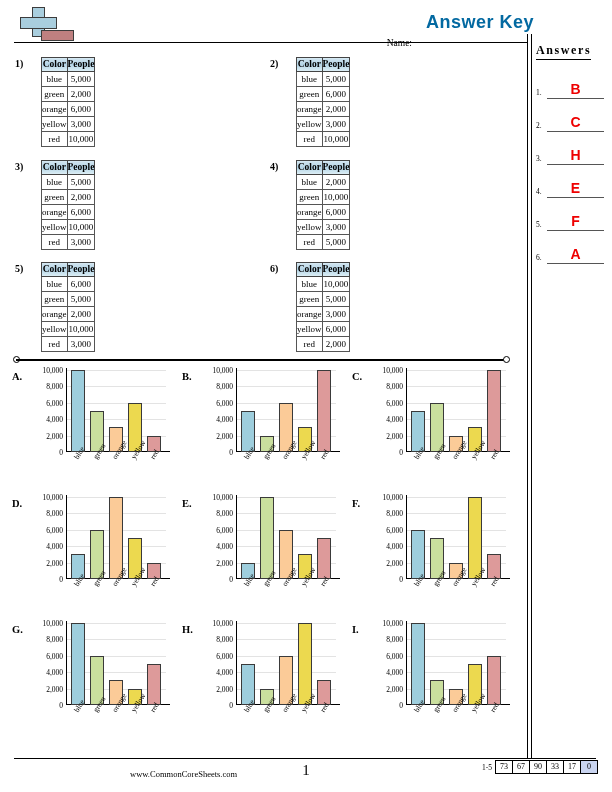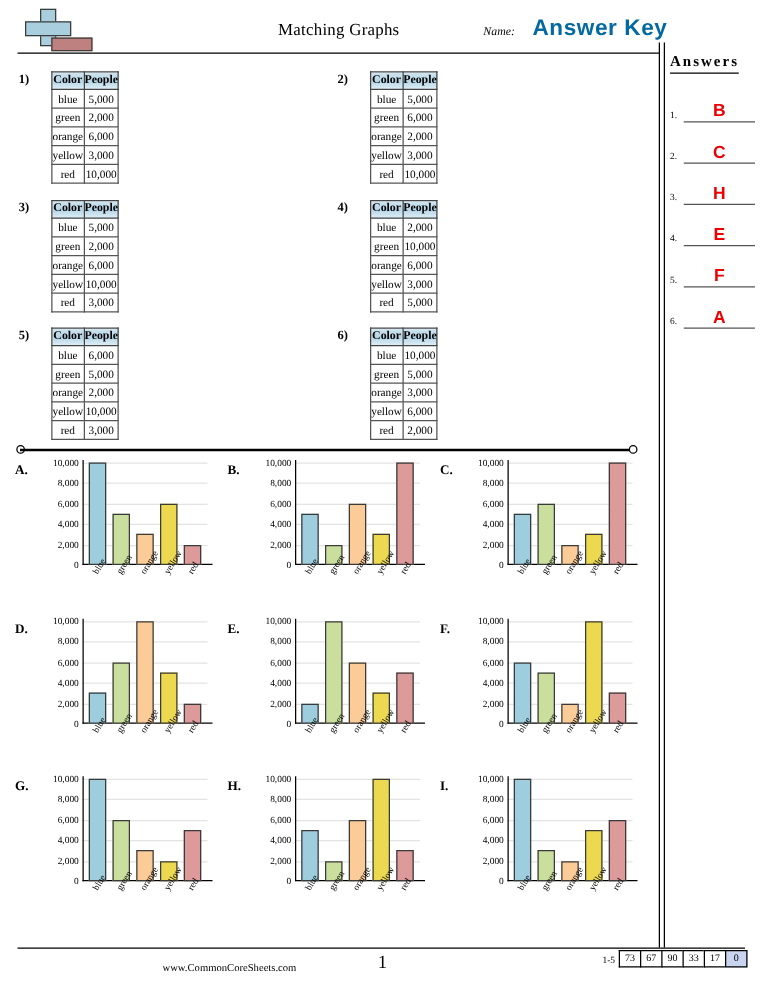--- a/index.html
+++ b/index.html
@@ -10,21 +10,21 @@
   }
   .page{position:relative;width:612px;height:792px;}
 
   
   .header{position:absolute;left:14px;top:6px;width:514px;height:38px;}
   .logo{position:absolute;left:0;top:0;width:62px;height:34px;}
   .logo .plus-v{position:absolute;left:18px;top:1px;width:13px;height:30px;background:#a9cede;border:1px solid #3c3c3c;box-sizing:border-box;}
   .logo .plus-h{position:absolute;left:6px;top:11px;width:37px;height:12px;background:#a9cede;border:1px solid #3c3c3c;box-sizing:border-box;}
   .logo .book{position:absolute;left:27px;top:24px;width:33px;height:11px;background:#bf8080;border:1px solid #3c3c3c;box-sizing:border-box;}
   .title{position:absolute;left:0;right:0;top:10px;text-align:center;font-size:13.5px;letter-spacing:.2px;}
-  .name-lbl{position:absolute;right:116px;top:15px;font-size:9.5px;font-style:italic;}
+  .name-lbl{position:absolute;right:116px;top:32px;font-size:9.5px;}
   .answer-key{position:absolute;right:-6px;top:6px;font-size:18px;font-weight:bold;color:#0369a1;
     font-family:"Liberation Sans", sans-serif;letter-spacing:.5px;}
   .hrule{position:absolute;left:14px;top:42px;width:514px;height:0;border-top:1.6px solid #000;}
 
   .instr{position:absolute;left:15px;top:45px;font-size:10.5px;font-weight:bold;}
 
   
   .ans-sep{position:absolute;left:527px;top:34px;width:0;height:724px;border-left:1px solid #000;}
   .ans-sep2{position:absolute;left:531px;top:34px;width:0;height:724px;border-left:1px solid #000;}
   .ans-panel{position:absolute;left:536px;top:40px;width:70px;}
@@ -98,21 +98,20 @@
 <body>
 
 <div class="page">
 
   <div class="header">
     <div class="logo">
       <div class="plus-v"></div>
         <div class="plus-h"></div>
         <div class="book"></div>
     </div>
-    <div class="title">Matching Graphs</div>
     <div class="name-lbl">Name:</div>
     <div class="answer-key">Answer Key</div>
   </div>
   <div class="hrule"></div>
 
 
   <div class="ans-sep"></div>
   <div class="ans-sep2"></div>
   <div class="ans-panel">
     <div class="ans-title">Answers</div>

